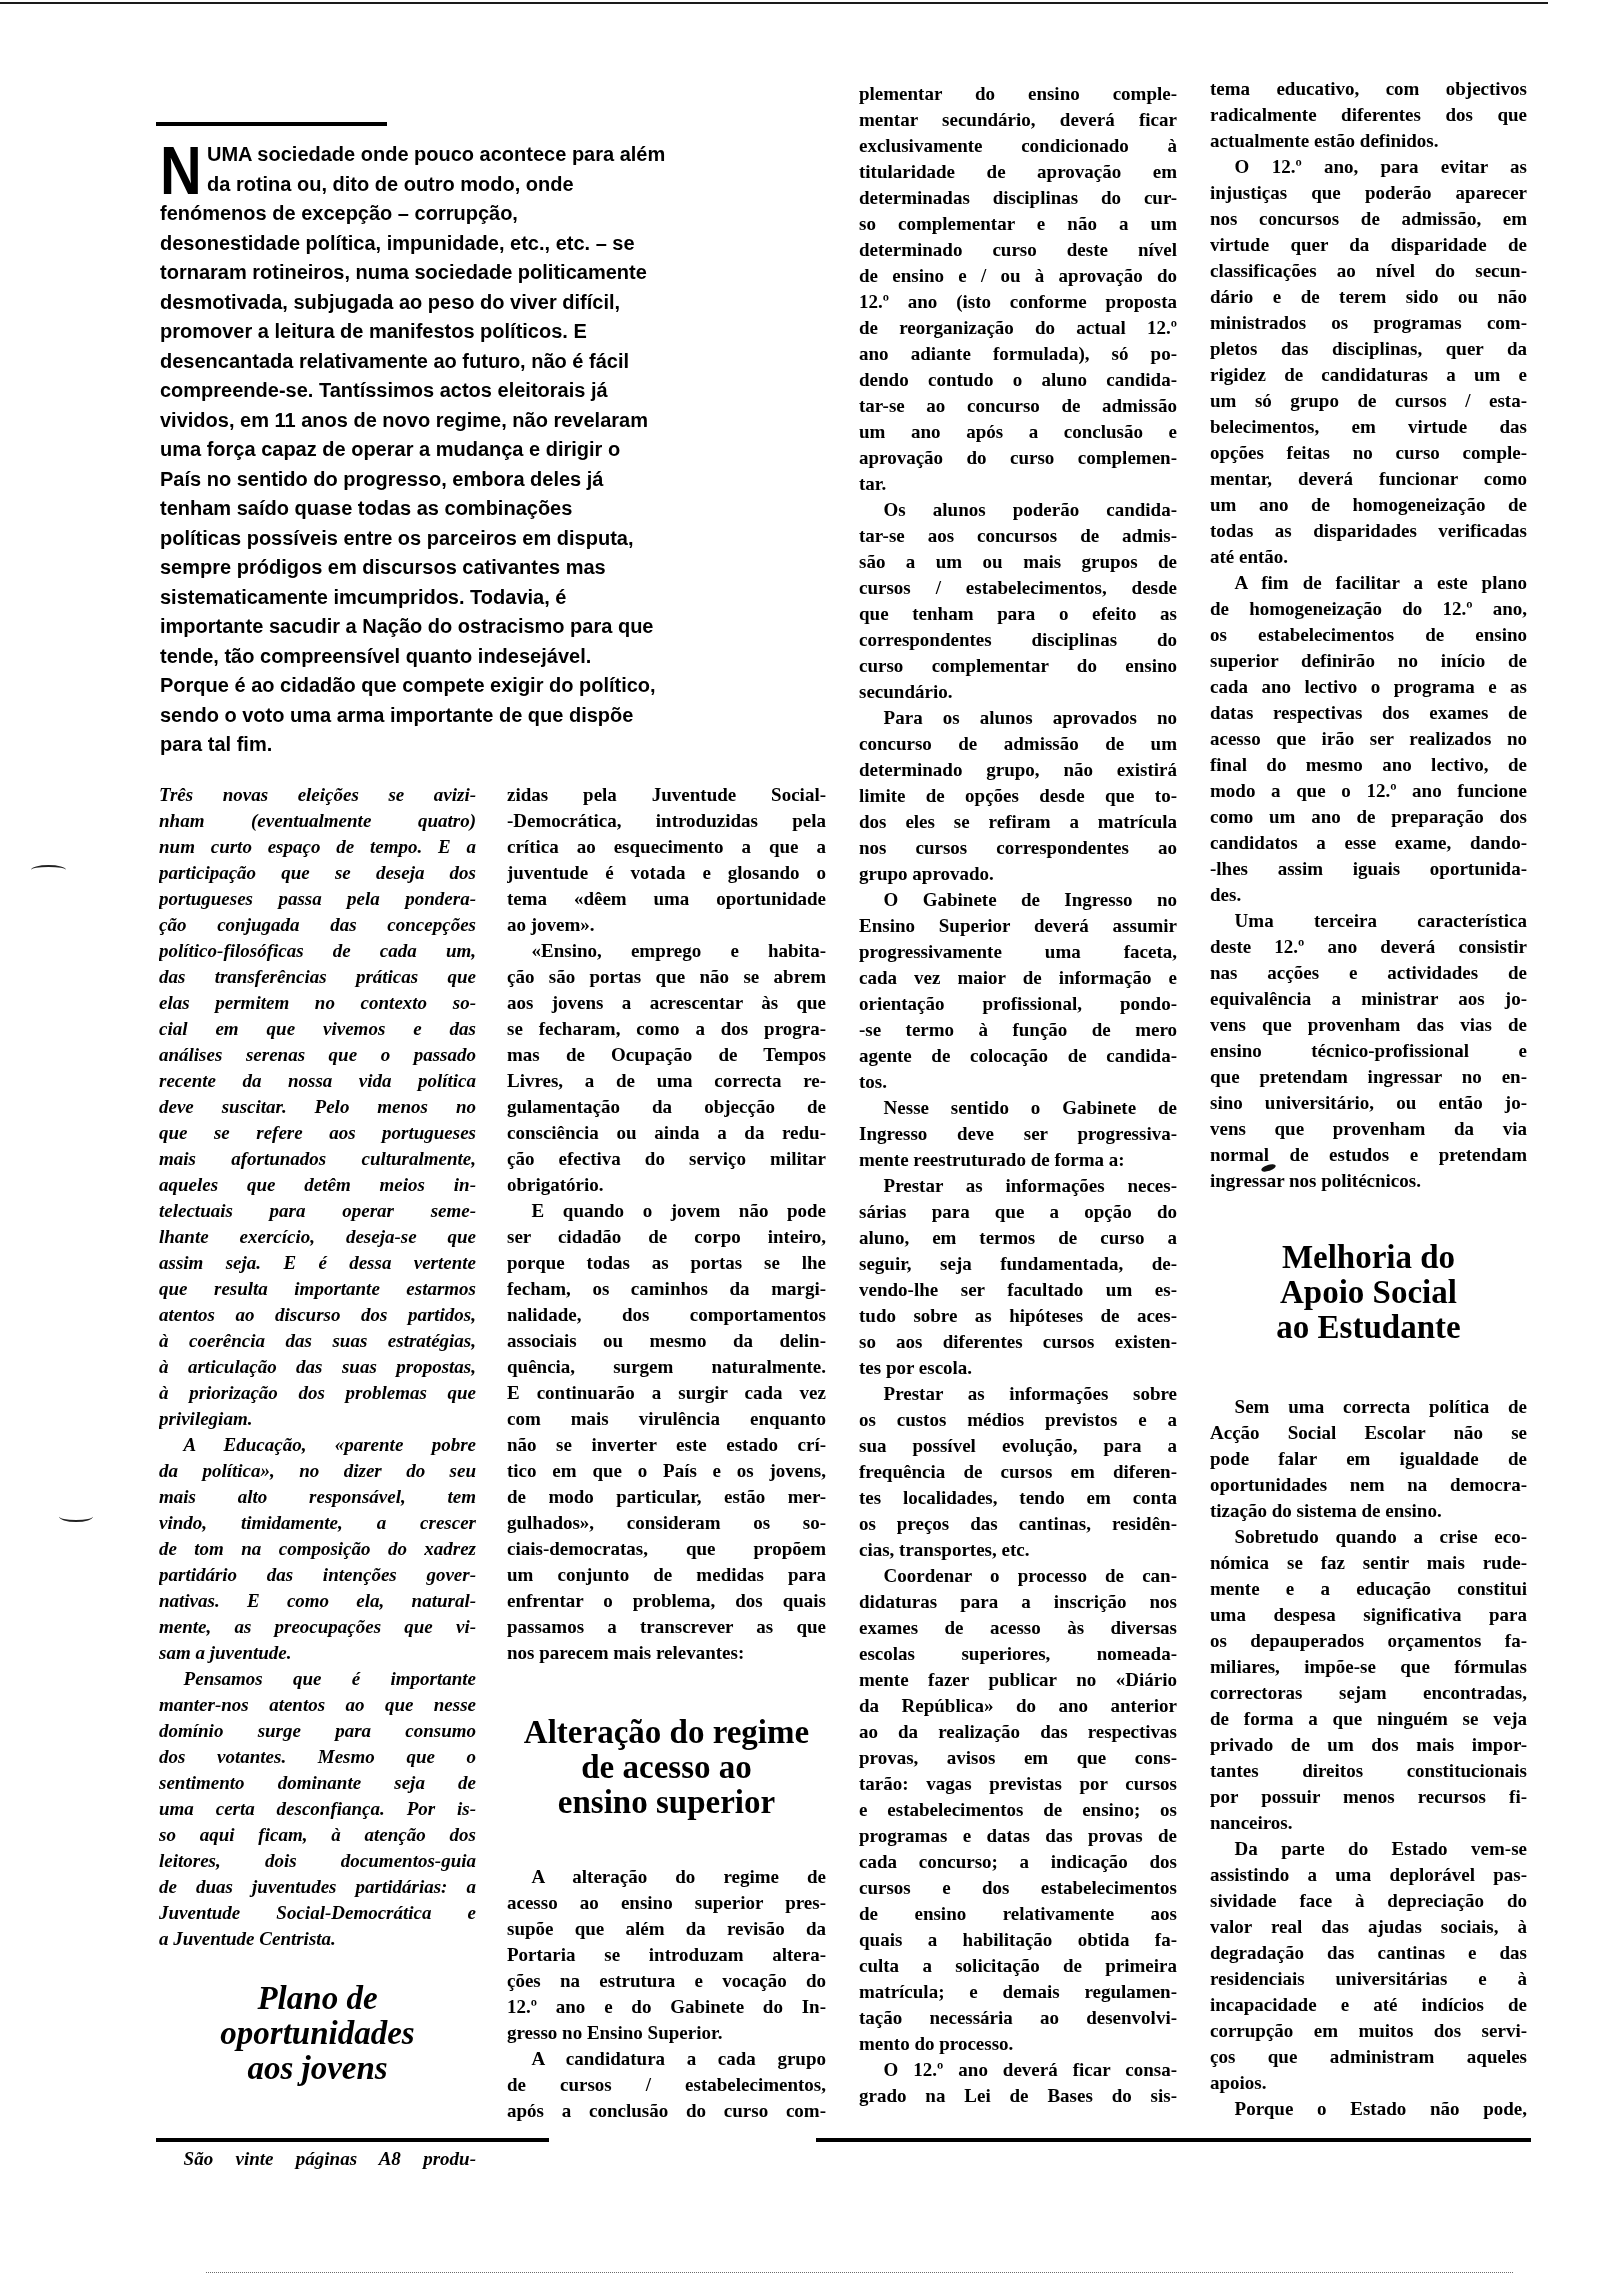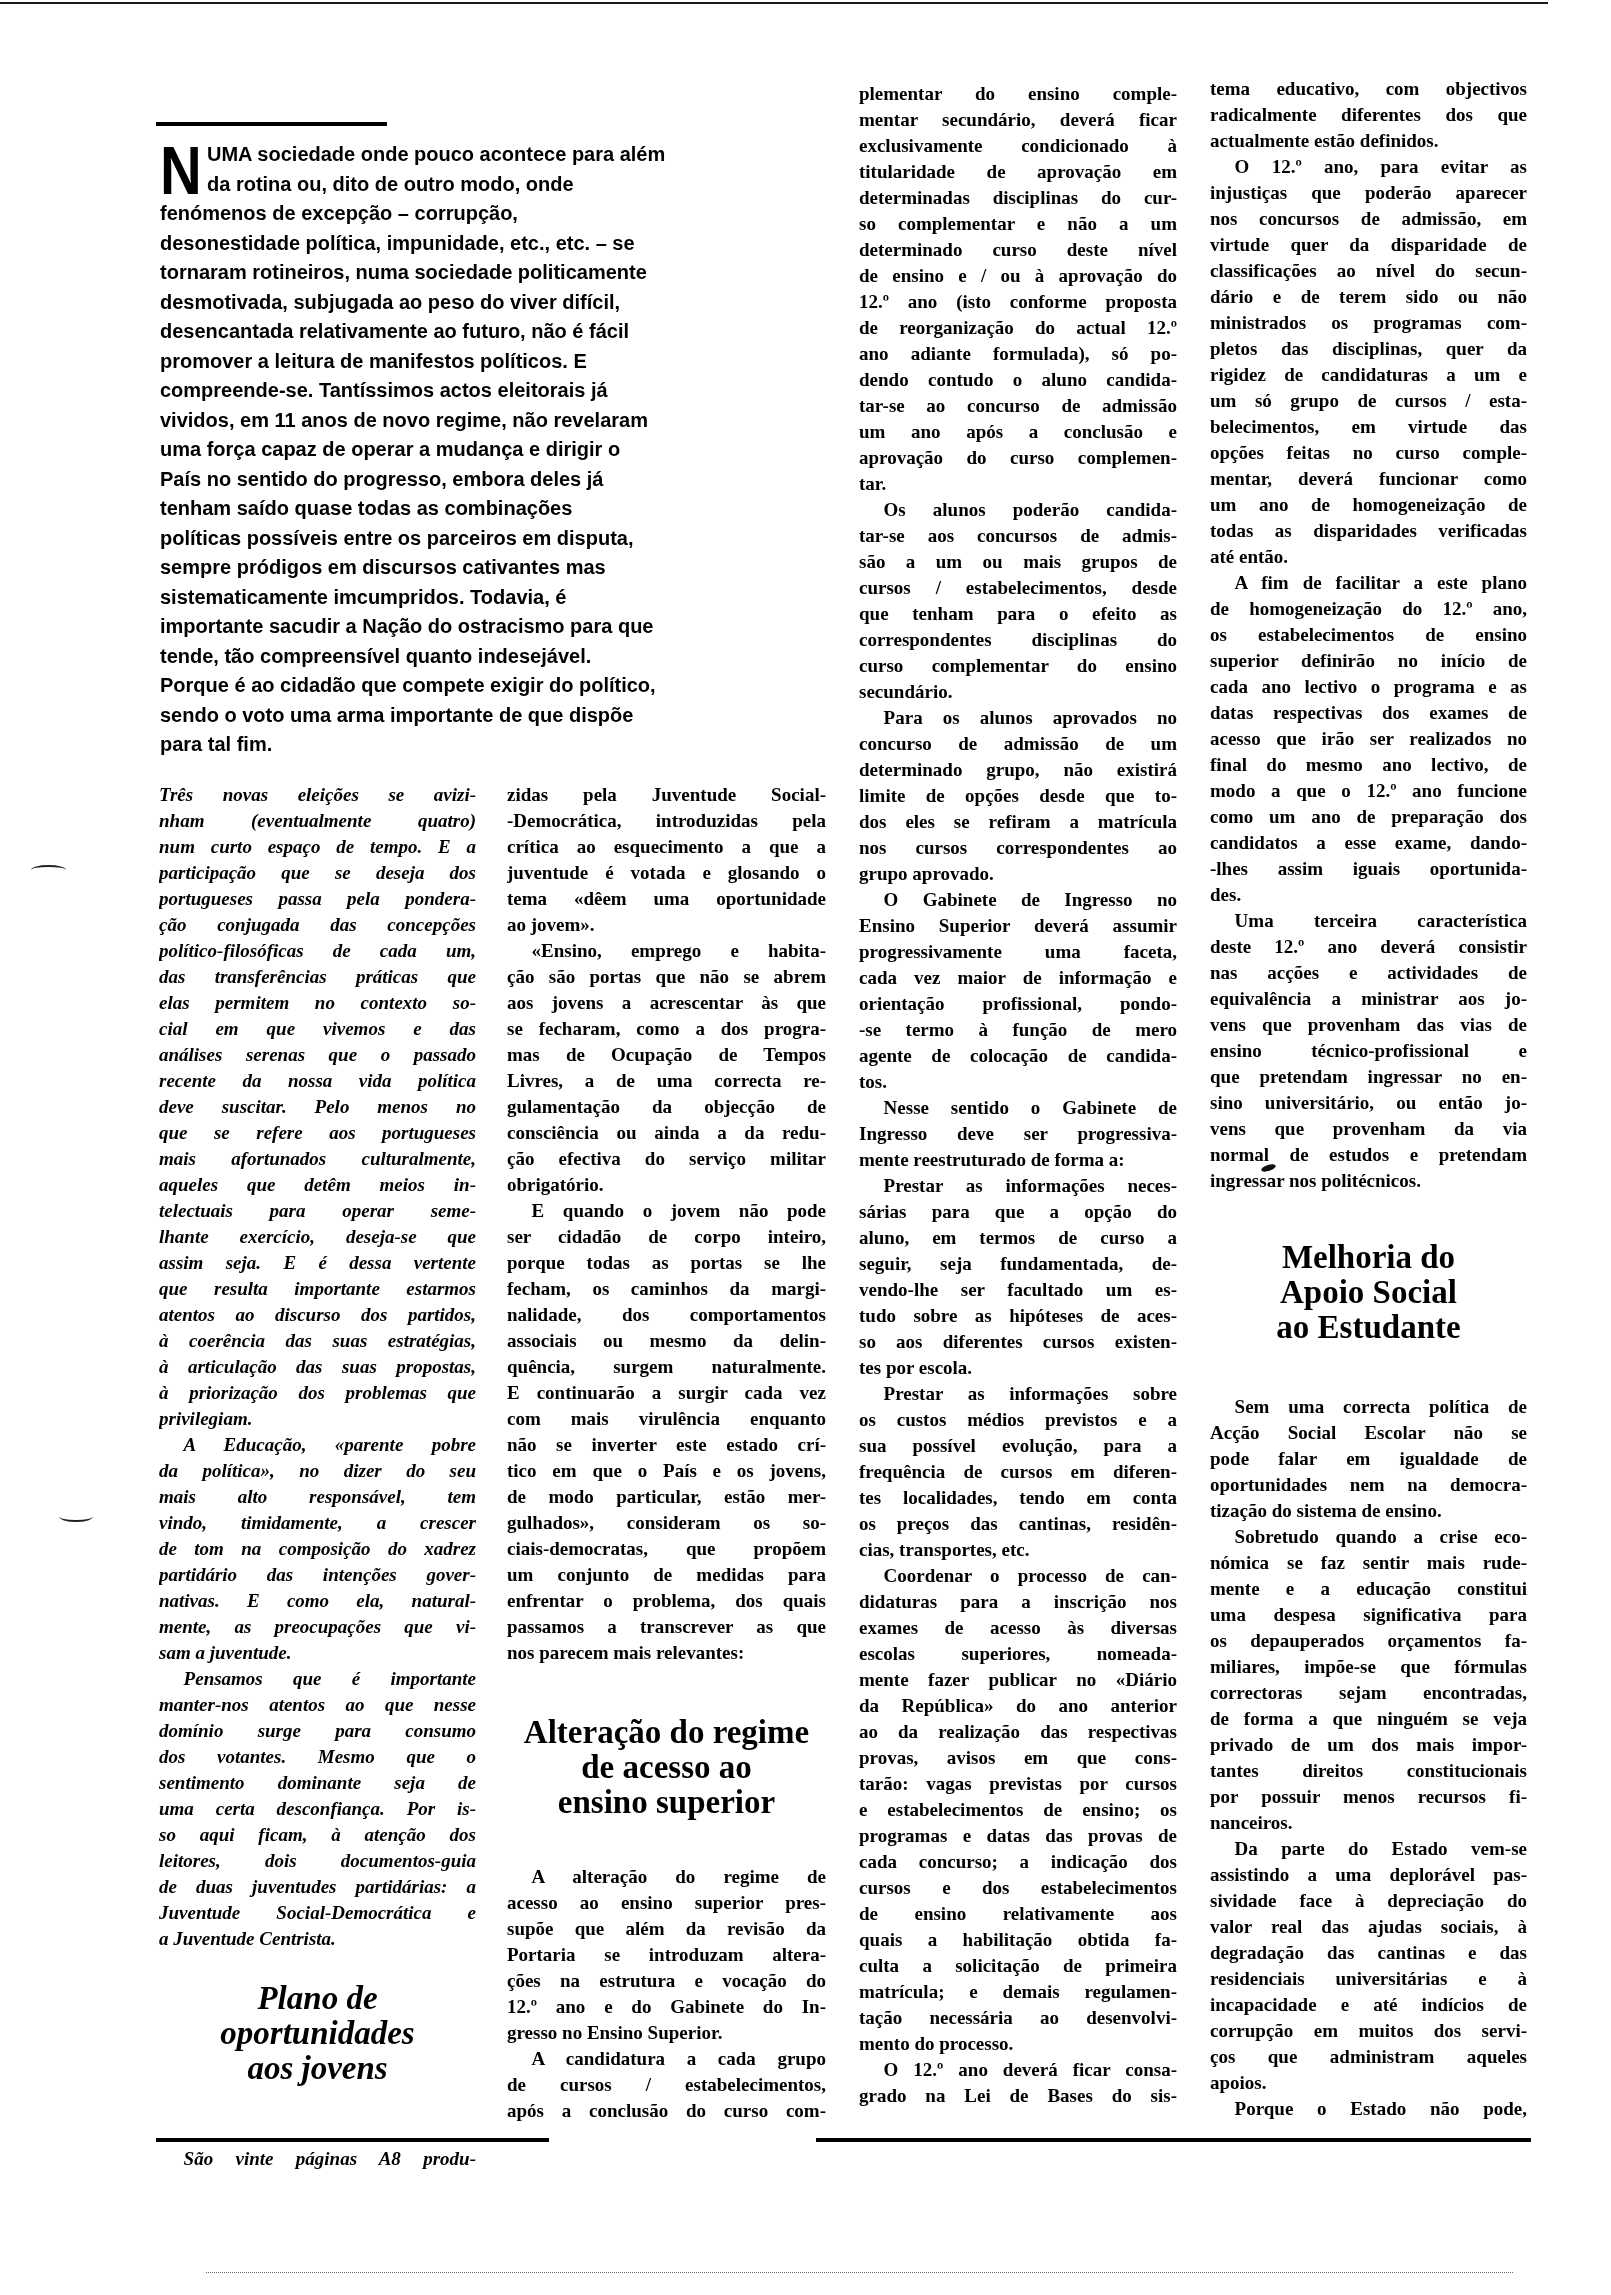--- a/index.html
+++ b/index.html
@@ -75,22 +75,22 @@
   <div class="rule lead-rule"></div>
 
   <div class="dropcap">N</div>
   <div class="lead">
       <div class="ln dc">UMA sociedade onde pouco acontece para além</div>
       <div class="ln dc">da rotina ou, dito de outro modo, onde</div>
       <div class="ln">fenómenos de excepção – corrupção,</div>
       <div class="ln">desonestidade política, impunidade, etc., etc. – se</div>
       <div class="ln">tornaram rotineiros, numa sociedade politicamente</div>
       <div class="ln">desmotivada, subjugada ao peso do viver difícil,</div>
+      <div class="ln">promover a leitura de manifestos políticos. E</div>
       <div class="ln">desencantada relativamente ao futuro, não é fácil</div>
-      <div class="ln">promover a leitura de manifestos políticos. E</div>
       <div class="ln">compreende-se. Tantíssimos actos eleitorais já</div>
       <div class="ln">vividos, em 11 anos de novo regime, não revelaram</div>
       <div class="ln">uma força capaz de operar a mudança e dirigir o</div>
       <div class="ln">País no sentido do progresso, embora deles já</div>
       <div class="ln">tenham saído quase todas as combinações</div>
       <div class="ln">políticas possíveis entre os parceiros em disputa,</div>
       <div class="ln">sempre pródigos em discursos cativantes mas</div>
       <div class="ln">sistematicamente imcumpridos. Todavia, é</div>
       <div class="ln">importante sacudir a Nação do ostracismo para que</div>
       <div class="ln">tende, tão compreensível quanto indesejável.</div>

